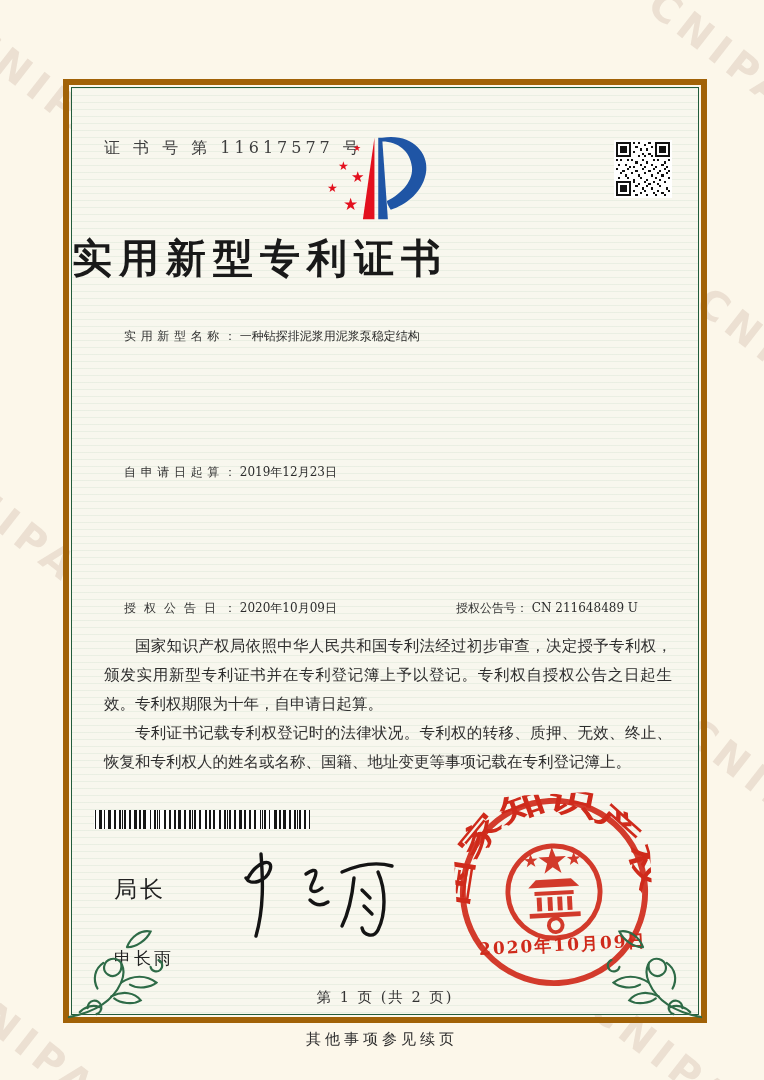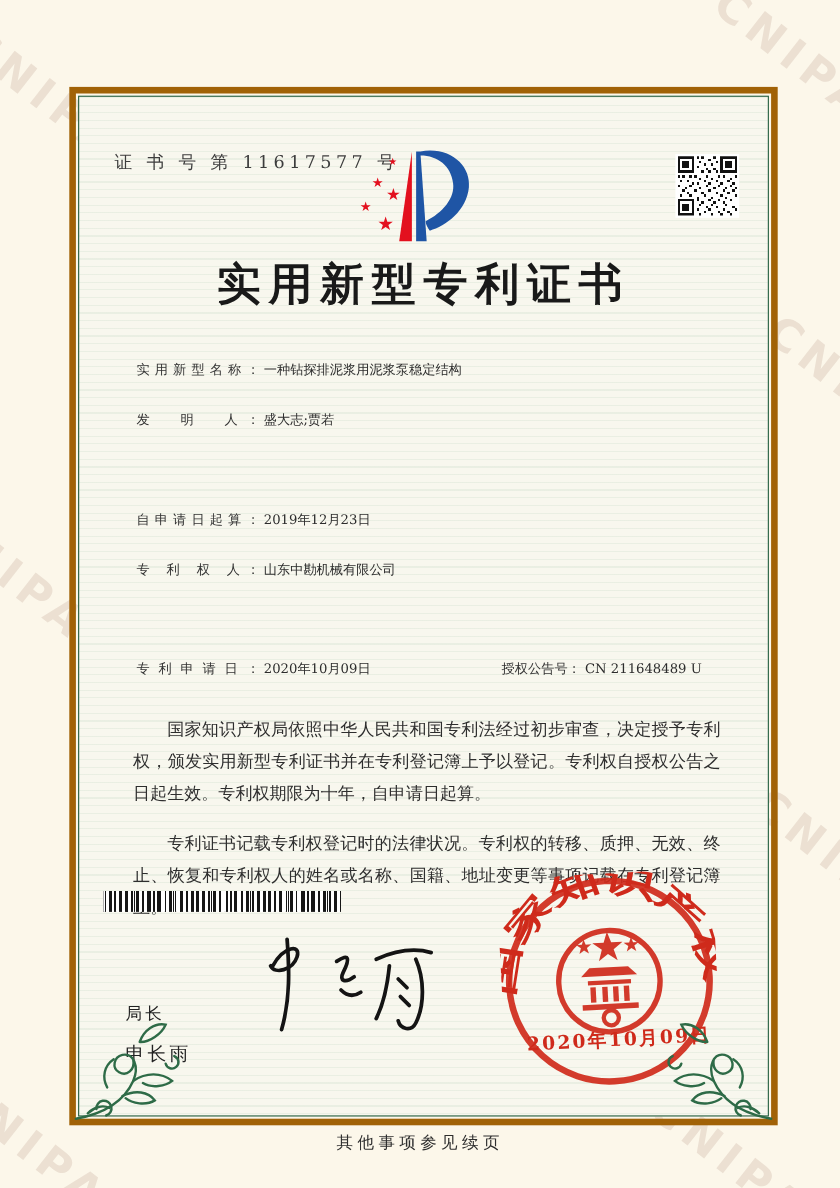--- a/index.html
+++ b/index.html
@@ -38,45 +38,45 @@
     font-size:16px;letter-spacing:4px;color:#3d3d3d;
   }
   .logo{position:absolute;left:253px;top:42px;width:120px;height:96px;}
   .logo-star{position:absolute;color:#e3101e;line-height:1;}
   .qr{
     position:absolute;left:542px;top:52px;width:58px;height:58px;
     background:#fff;padding:2px;box-sizing:border-box;
   }
   .cert-title{
     position:absolute;left:0;top:143px;width:100%;
-    text-align:center;font-size:40px;font-weight:bold;
+    text-align:left;font-size:40px;font-weight:bold;
     letter-spacing:7px;color:#191919;
   }
   .field-row{position:absolute;left:32px;font-size:12px;white-space:nowrap;color:#333;margin-left:20px;}
   .field-label{
     display:inline-block;width:112px;
     text-align:justify;text-align-last:justify;
     vertical-align:top;
   }
   .field-value{color:#2c2c2c;}
   .grant-no{position:absolute;left:332px;top:0;text-align:right;}
   .body-text{
     position:absolute;left:32px;top:544px;width:568px;
     font-size:15.5px;line-height:29px;text-align:justify;color:#2e2e2e;
   }
-  .body-text p{margin:17px;text-indent:2em;}
+  .body-text p{margin:0;text-indent:2em;}
   .barcode{
     position:absolute;left:22px;top:722px;width:216px;height:19px;
     background-color:#fff;
     background-image:
       repeating-linear-gradient(90deg,#ffffff 0 1px,rgba(255,255,255,0) 1px 11px),
       repeating-linear-gradient(90deg,#161616 0 2px,rgba(255,255,255,0) 2px 5px),
       repeating-linear-gradient(90deg,#161616 0 1px,rgba(255,255,255,0) 1px 7px);
   }
-  .sig-title{position:absolute;left:42px;top:786px;font-size:15px;letter-spacing:3px;color:#222;margin-top:38px;}
+  .sig-title{position:absolute;left:42px;top:786px;font-size:23px;letter-spacing:3px;color:#222;}
   .sig-name{position:absolute;left:42px;top:859px;font-size:17px;letter-spacing:3px;color:#222;}
   .signature{position:absolute;left:154px;top:758px;width:185px;height:98px;}
   .seal{position:absolute;left:384px;top:706px;width:196px;height:196px;transform:rotate(-3deg);}
   .seal-date{
     position:absolute;left:0;top:140px;width:100%;text-align:center;
     font-size:17px;letter-spacing:2px;color:#cf2a1b;font-weight:bold;
     transform:translateX(6px);
   }
   .pagination{
     position:absolute;left:0;top:900px;width:100%;text-align:center;
@@ -144,34 +144,26 @@
           </g>
         </svg>
       </div>
 
       <div class="cert-title">实用新型专利证书</div>
 
       <div class="field-row" style="top:240px;">
         <span class="field-label">实用新型名称：</span>
         <span class="field-value">一种钻探排泥浆用泥浆泵稳定结构</span>
       </div>
-      <div class="field-row" style="top:285px;">
-        <span class="field-label">发　明　人：</span>
-        <span class="field-value">盛大志;贾若</span>
-      </div>
       <div class="field-row" style="top:376px;">
         <span class="field-label">自申请日起算：</span>
         <span class="field-value">2019年12月23日</span>
       </div>
-      <div class="field-row" style="top:422px;">
-        <span class="field-label">专 利 权 人：</span>
-        <span class="field-value">山东中勘机械有限公司</span>
-      </div>
       <div class="field-row" style="top:512px;">
-        <span class="field-label">专利申请日：</span>
+        <span class="field-label">授权公告日：</span>
         <span class="field-value">2020年10月09日</span>
         <span class="grant-no">
           <span>授权公告号：</span>
           <span class="field-value">CN 211648489 U</span>
         </span>
       </div>
 
       <div class="body-text">
         <p>国家知识产权局依照中华人民共和国专利法经过初步审查，决定授予专利权，颁发实用新型专利证书并在专利登记簿上予以登记。专利权自授权公告之日起生效。专利权期限为十年，自申请日起算。</p>
         <p>专利证书记载专利权登记时的法律状况。专利权的转移、质押、无效、终止、恢复和专利权人的姓名或名称、国籍、地址变更等事项记载在专利登记簿上。</p>
@@ -215,20 +207,21 @@
             <rect x="93" y="105" width="5" height="14"></rect>
             <rect x="103" y="105" width="5" height="14"></rect>
             <rect x="113" y="105" width="5" height="14"></rect>
             <rect x="74" y="121" width="52" height="5"></rect>
             <circle cx="100" cy="134" r="7" fill="none" stroke="#cf2a1b" stroke-width="4"></circle>
           </g>
         </svg>
         <div class="seal-date">2020年10月09日</div>
       </div>
 
+      <div class="pagination">第 1 页 (共 2 页)</div>
     </div>
 
     <svg class="flourish fl-left" viewBox="0 0 120 120">
       <g fill="none" stroke="#2e6b47" stroke-width="2.2" stroke-linecap="round">
         <path d="M3,117 C30,112 48,100 56,82 C62,68 56,56 46,58 C38,60 36,70 43,74 C50,78 58,72 56,62"></path>
         <path d="M56,82 C68,74 82,74 92,82 C86,87 73,89 65,84"></path>
         <path d="M46,96 C58,90 70,92 76,100 C68,105 55,103 49,98"></path>
         <path d="M22,108 a7,7 0 1 1 9,6"></path>
         <path d="M86,66 a6,6 0 1 0 8,-7"></path>
         <path d="M62,46 C66,35 76,28 86,30 C82,39 71,46 63,46"></path>

